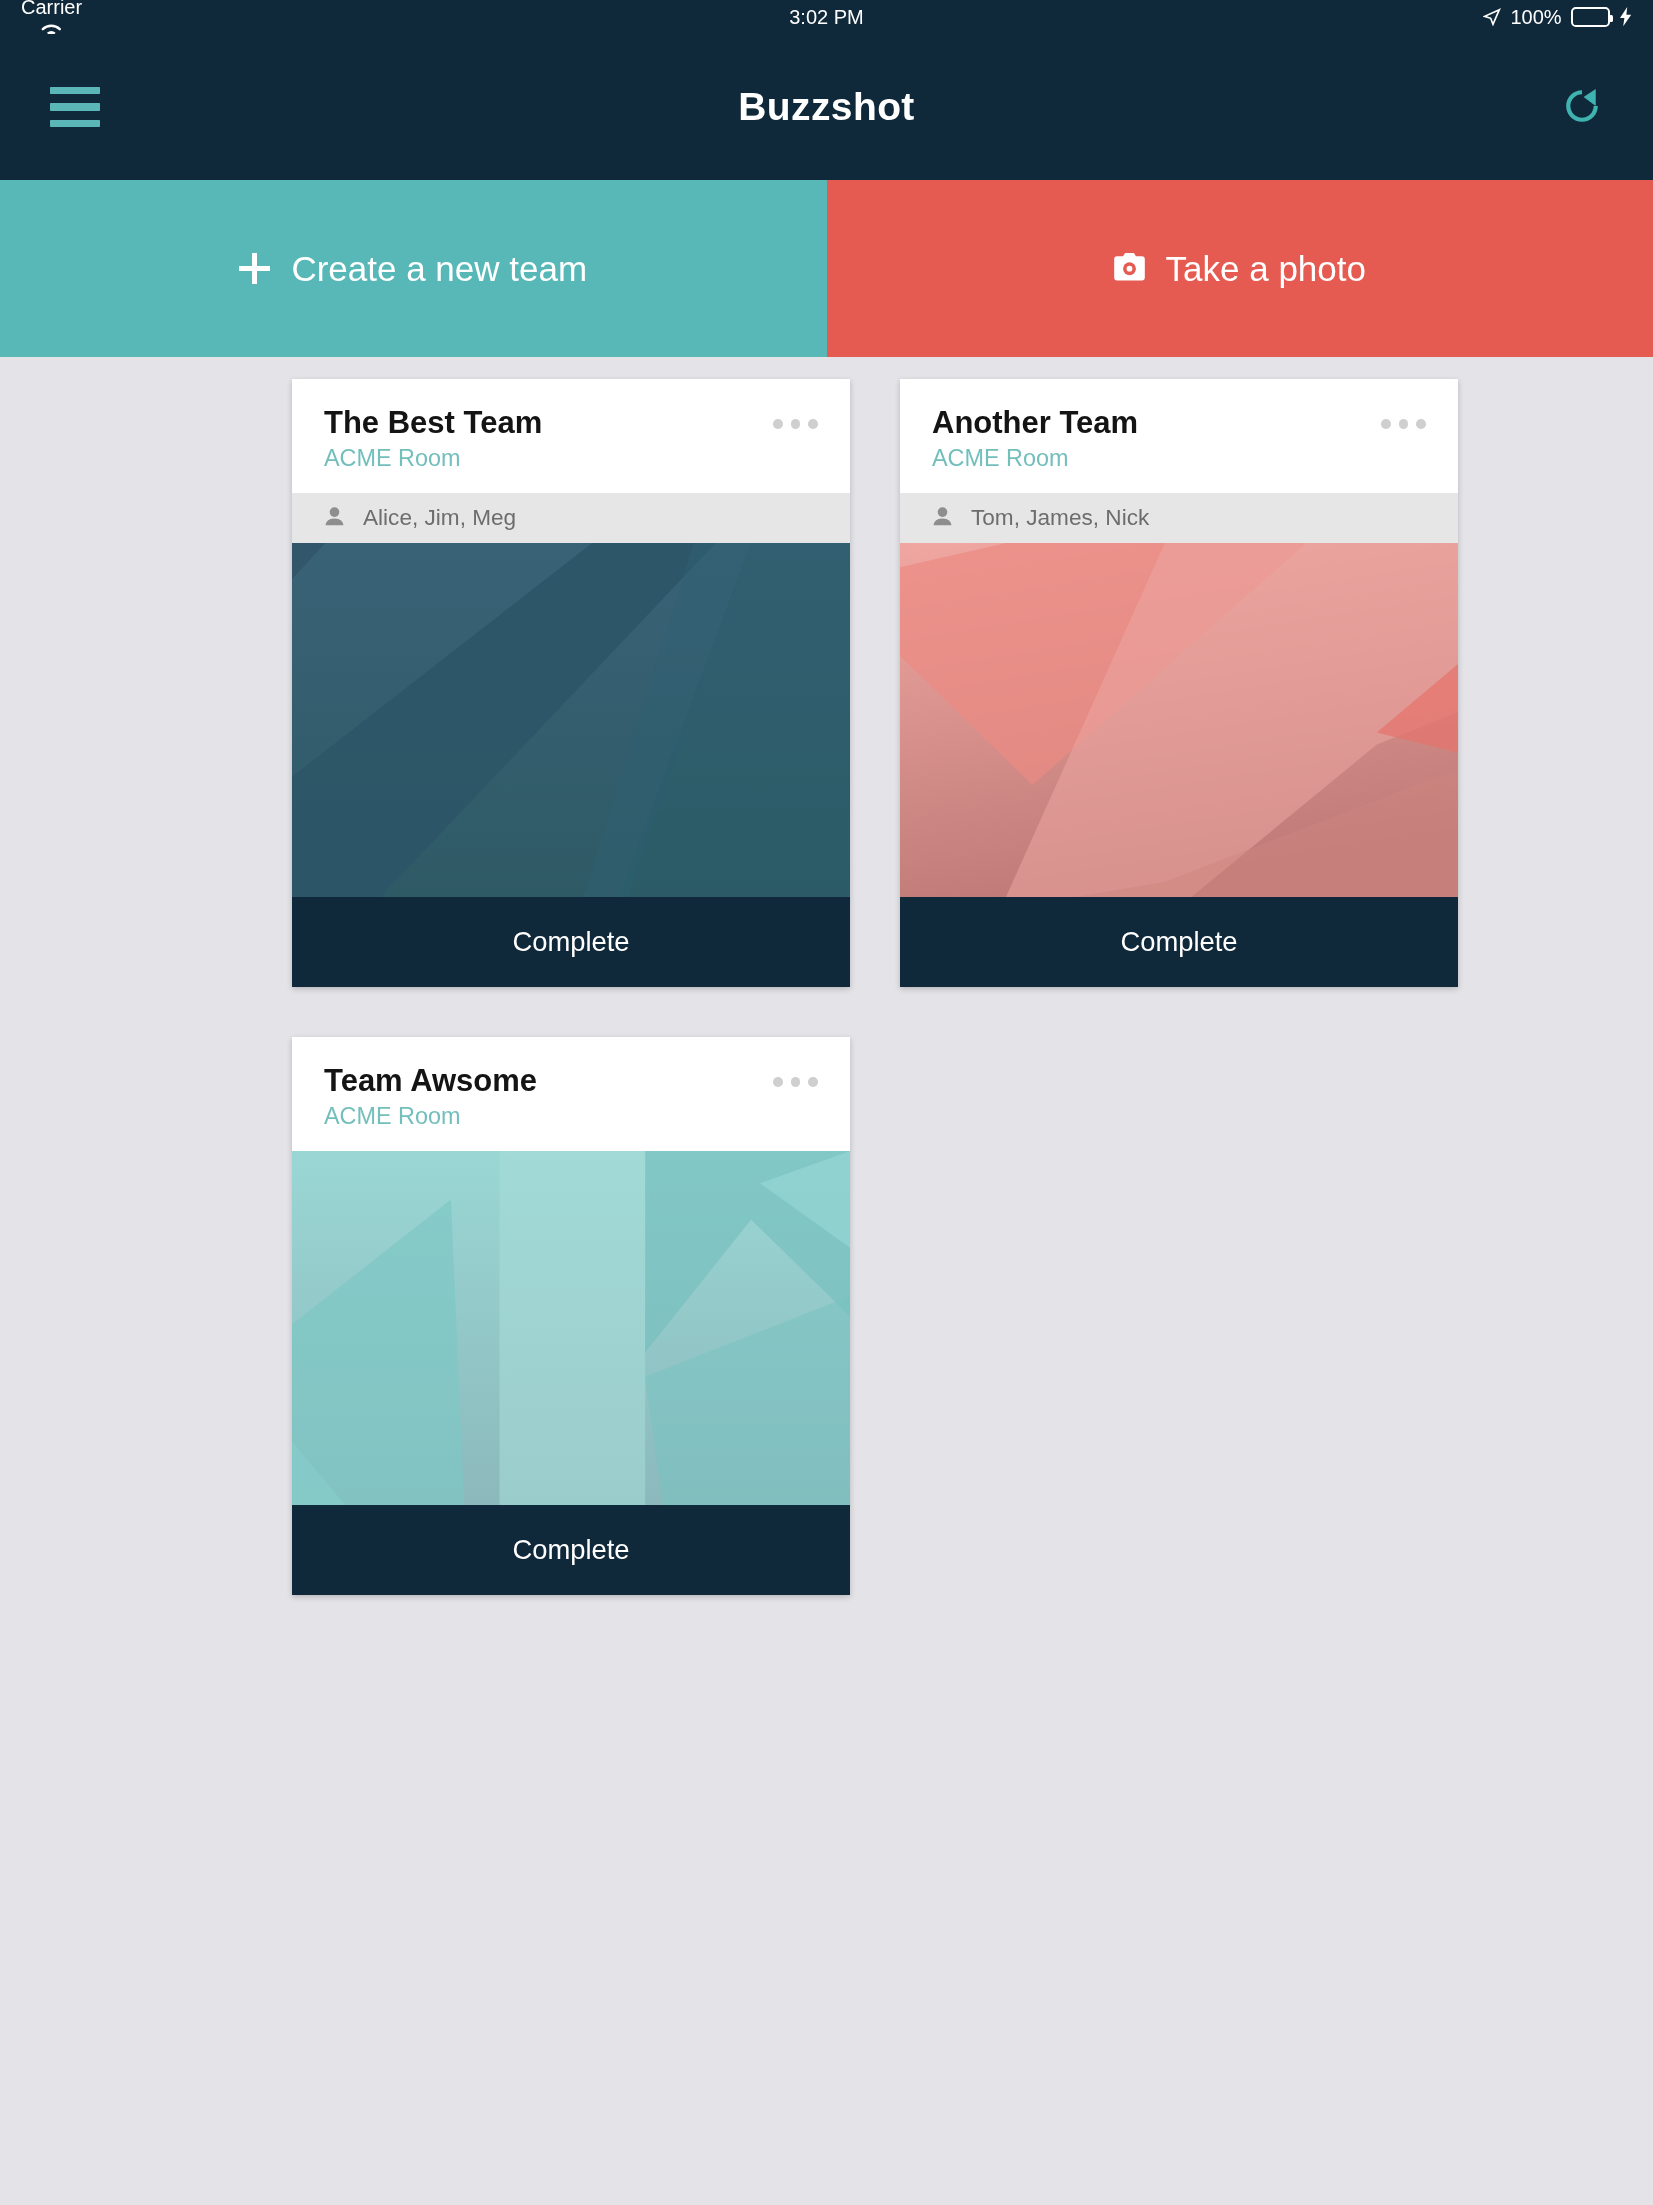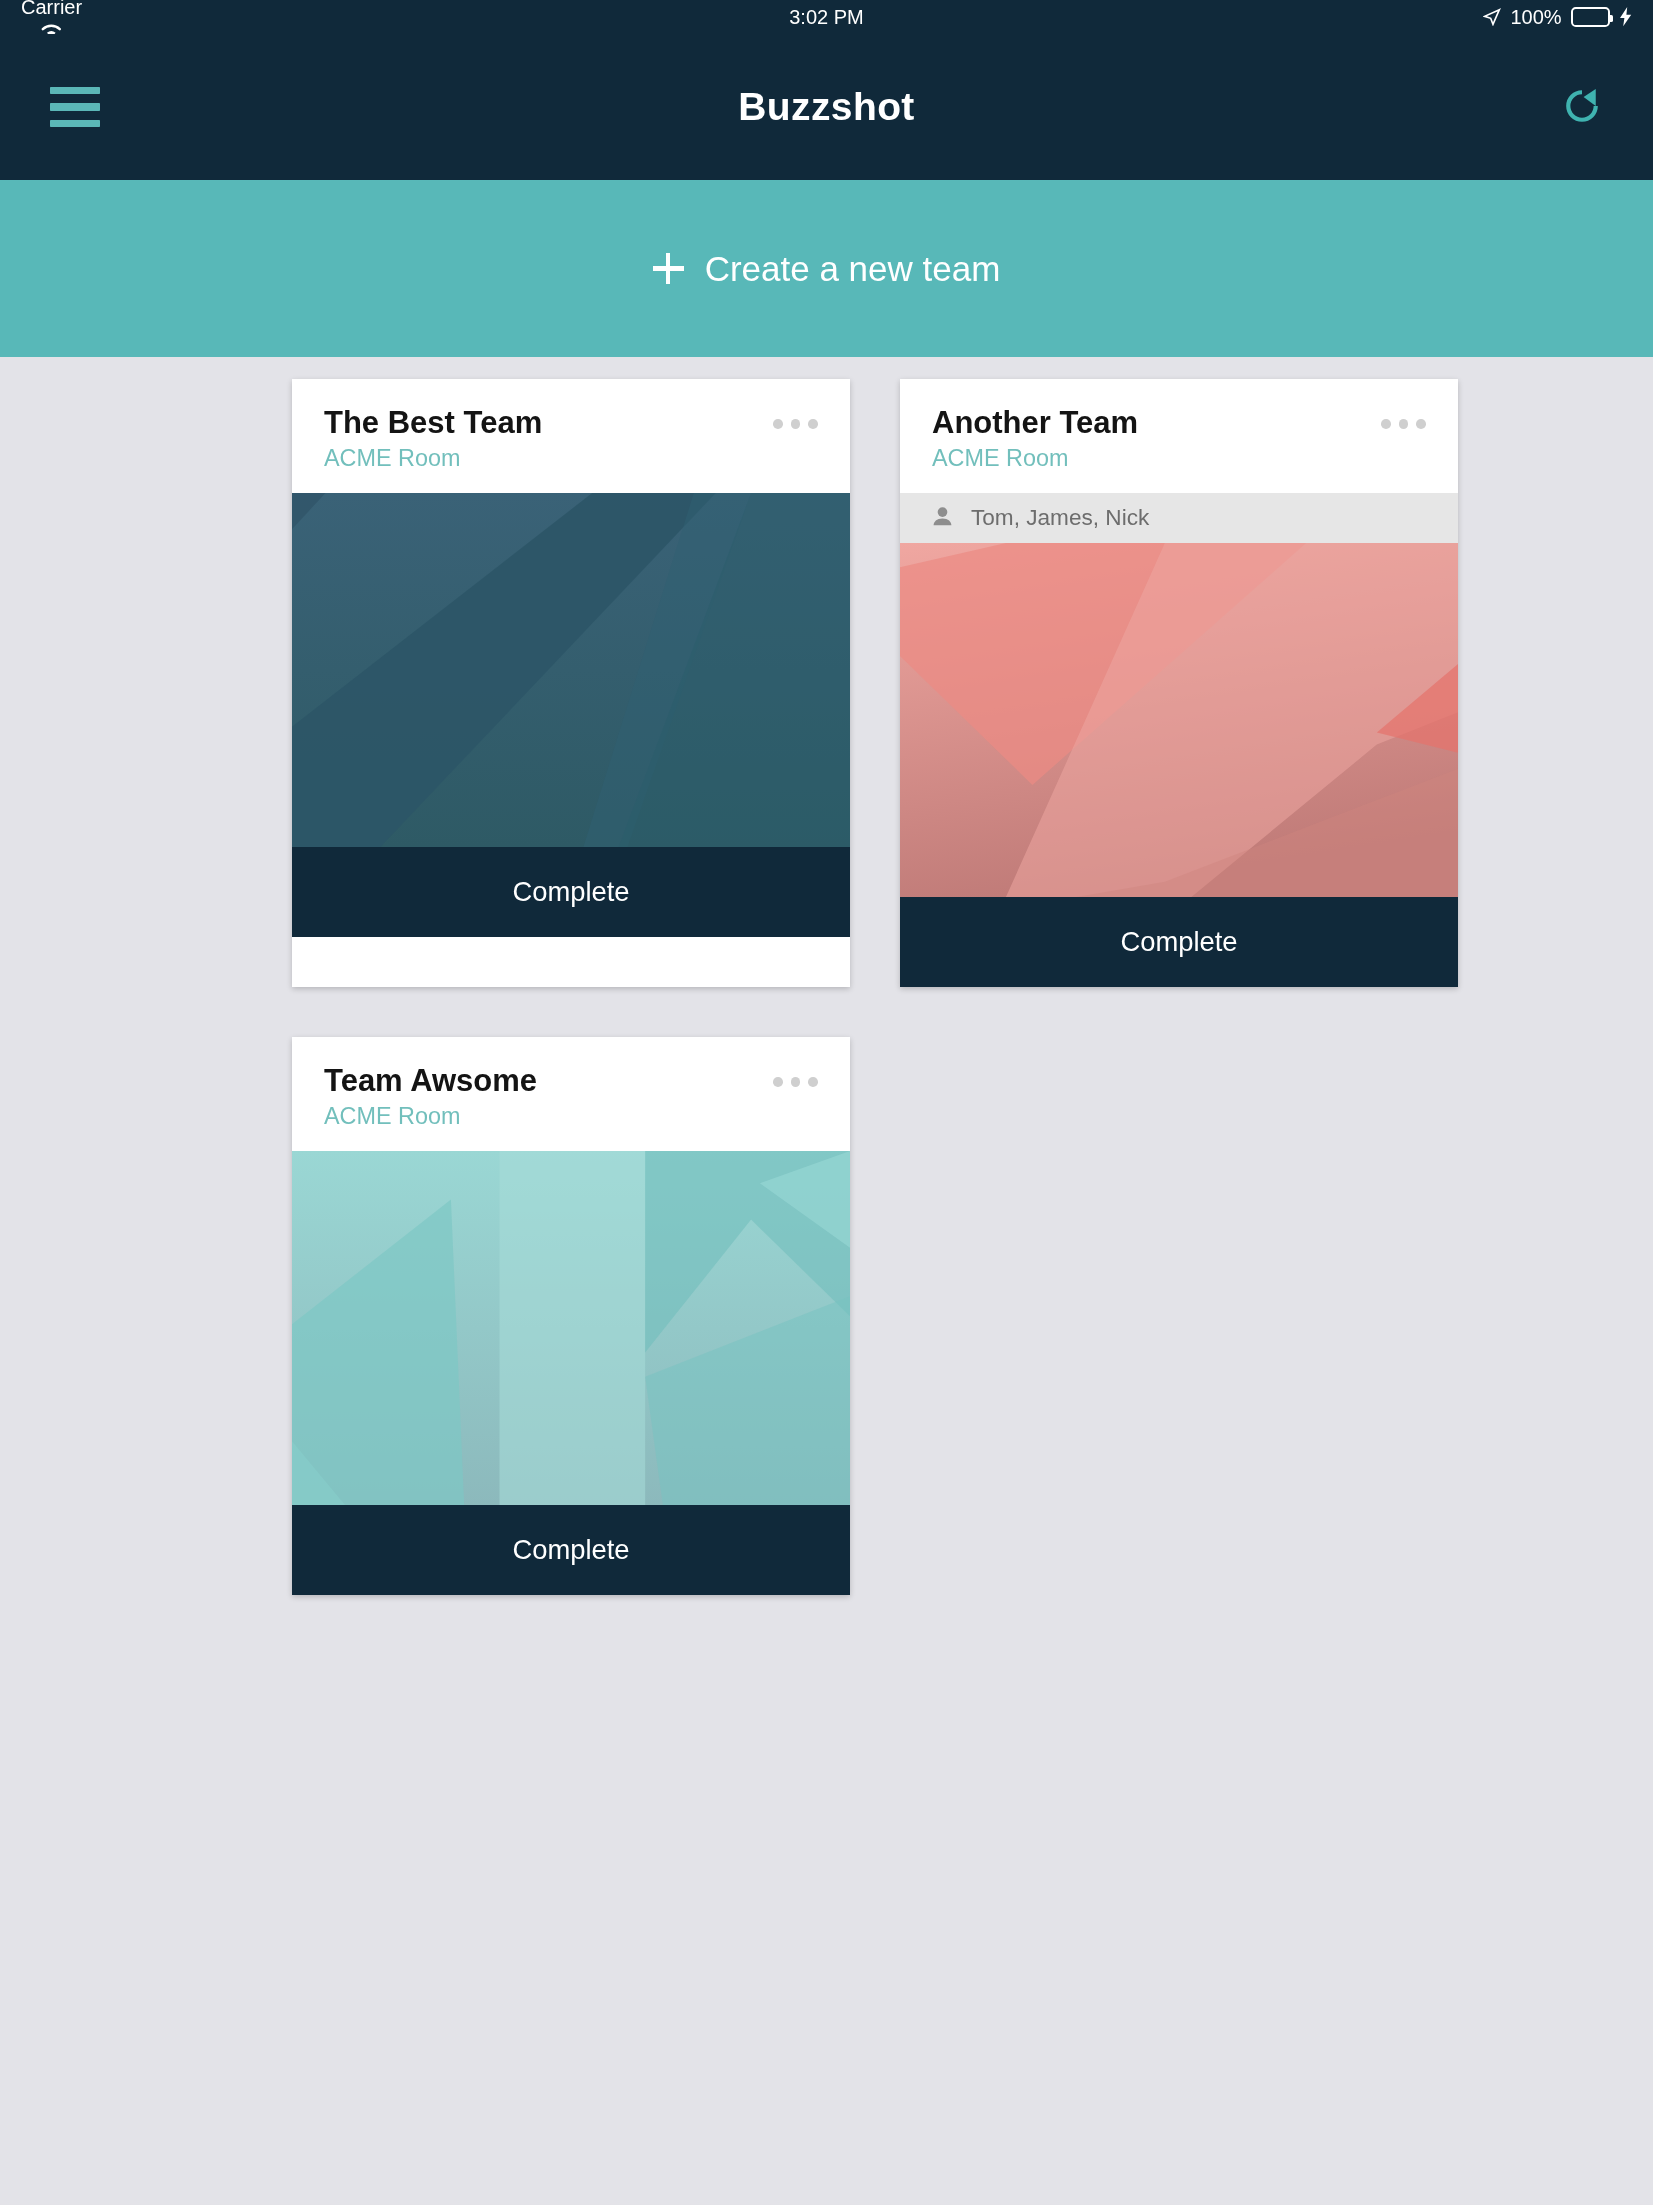--- a/index.html
+++ b/index.html
@@ -208,33 +208,52 @@
       <path d="M43 26 L43 5 L28 15 Z" fill="#3fb3b0"></path>
     </svg>
   </div>
 </div>
 
 <div class="action-bar">
   <div class="action-btn action-create">
     <span class="plus-icon"></span>
     <span>Create a new team</span>
   </div>
+  <div class="action-btn action-photo">
+    <span>
+      <svg width="31" height="27.4" viewBox="0 0 38 34">
+        <path d="M13.5 0 L11 4 L3.6 4 A3.6 3.6 0 0 0 0 7.6 L0 30.4 A3.6 3.6 0 0 0 3.6 34 L34.4 34 A3.6 3.6 0 0 0 38 30.4 L38 7.6 A3.6 3.6 0 0 0 34.4 4 L27 4 L24.5 0 Z" fill="#ffffff"></path>
+        <circle cx="19" cy="19.5" r="8" fill="#e55b51"></circle>
+        <circle cx="19" cy="19.5" r="3.6" fill="#ffffff"></circle>
+      </svg>
+    </span>
+    <span>Take a photo</span>
+  </div>
 </div>
 
 <div class="card-grid">
 
   <div class="card">
     <div class="card-header">
       <div class="card-title">The Best Team</div>
       <div class="card-room">ACME Room</div>
       <div class="card-menu">
         <i></i>
         <i></i>
         <i></i>
       </div>
+    </div>
+    <div class="card-members">
+      <span>
+        <svg width="21" height="21" viewBox="0 0 26 26">
+          <circle cx="13" cy="7.5" r="6" fill="#8e8e8e"></circle>
+          <path d="M13 15.5 c-7.2 0 -11 4.2 -11 8.3 L24 23.8 c0 -4.1 -3.8 -8.3 -11 -8.3 Z" fill="#8e8e8e"></path>
+        </svg>
+      </span>
+      <span class="member-names">Alice, Jim, Meg</span>
     </div>
     <div class="card-photo">
       <svg viewBox="0 0 632 439" preserveAspectRatio="none">
         <defs>
           <linearGradient id="g1" x1="0" y1="0" x2="0" y2="1">
             <stop offset="0" stop-color="#3a6277"></stop>
               <stop offset="1" stop-color="#2e5a65"></stop>
           </linearGradient>
         </defs>
         <rect width="632" height="439" fill="url(#g1)"></rect>

